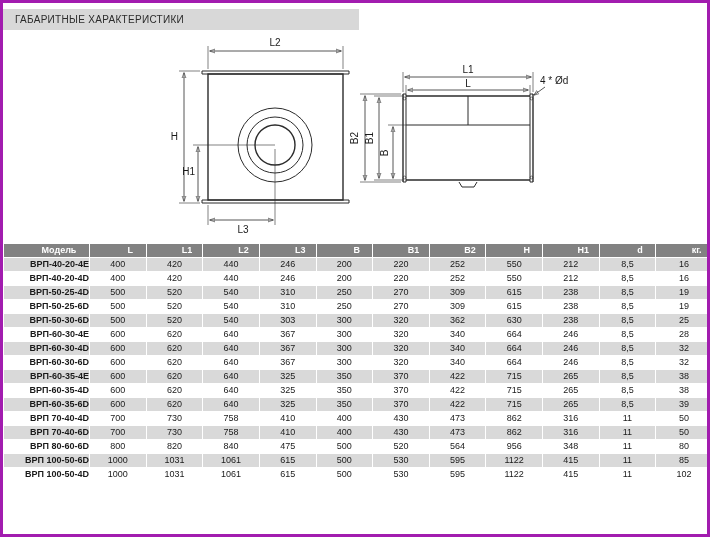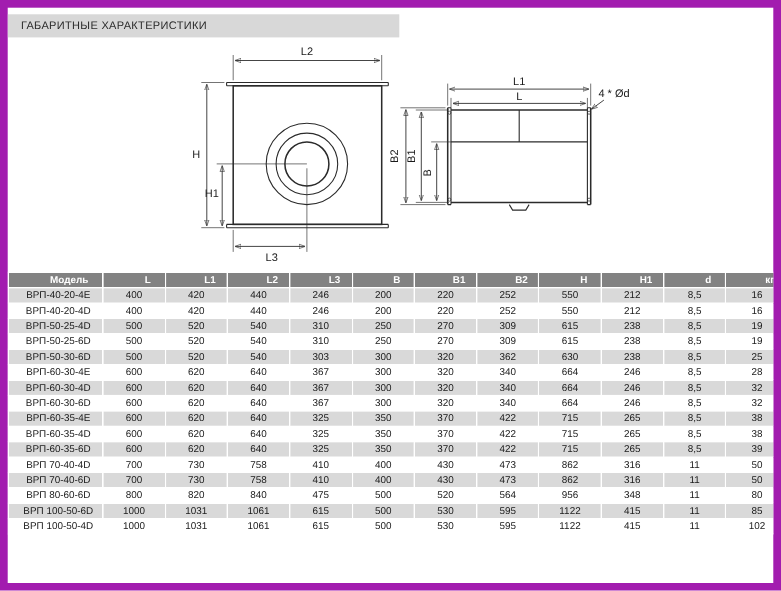--- a/index.html
+++ b/index.html
@@ -5,21 +5,21 @@
   * { box-sizing: border-box; margin: 0; padding: 0; }
   html, body {
     width: 710px; height: 537px;
     background: #fff;
     font-family: "Liberation Sans", sans-serif;
   }
   .page {
     position: relative;
     width: 710px; height: 537px;
     background: #ffffff;
-    border: 7px solid #a21caf;
+    border: 3px solid #a21caf;
     overflow: hidden;
   }
   .title-bar {
     position: absolute;
     top: 6px; left: 0;
     width: 356px; height: 21px;
     background: #d8d8d8;
     display: flex; align-items: center;
     padding-left: 12px;
     font-size: 10px;
@@ -62,23 +62,23 @@
     color: #1a1a1a;
   }
   .dim-table thead th {
     background: #828282;
     color: #ffffff;
     font-weight: bold;
     padding-left: 25px;
   }
   .dim-table th.model { width: 86px; }
   .dim-table td.model {
-    text-align: center;
+    text-align: right;
     padding-left: 5px;
-    font-weight: normal;
+    font-weight: bold;
   }
   .dim-table tbody tr:nth-child(odd) td  { background: #d9d9d9; }
   .dim-table tbody tr:nth-child(even) td { background: #ffffff; }
 </style>
 </head>
 <body>
 
 <div class="page">
 
   <div class="title-bar">ГАБАРИТНЫЕ ХАРАКТЕРИСТИКИ</div>

